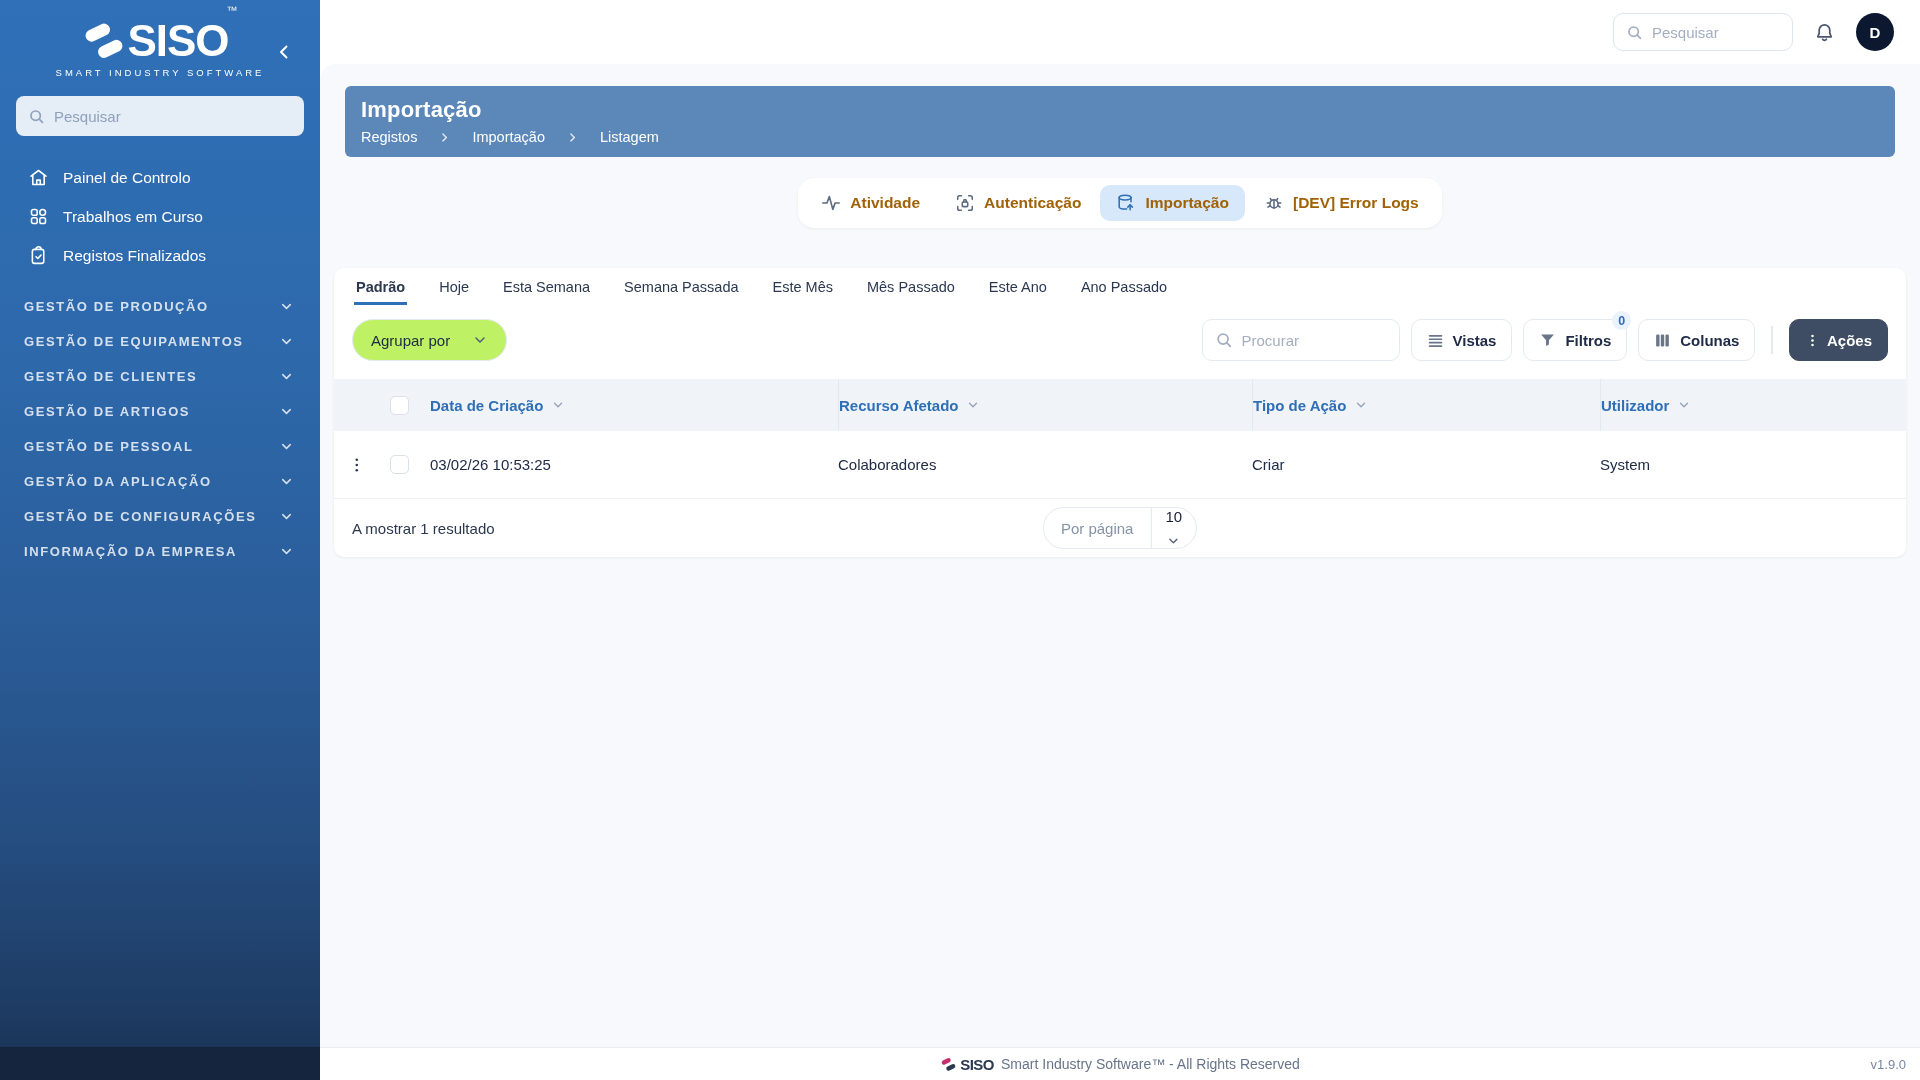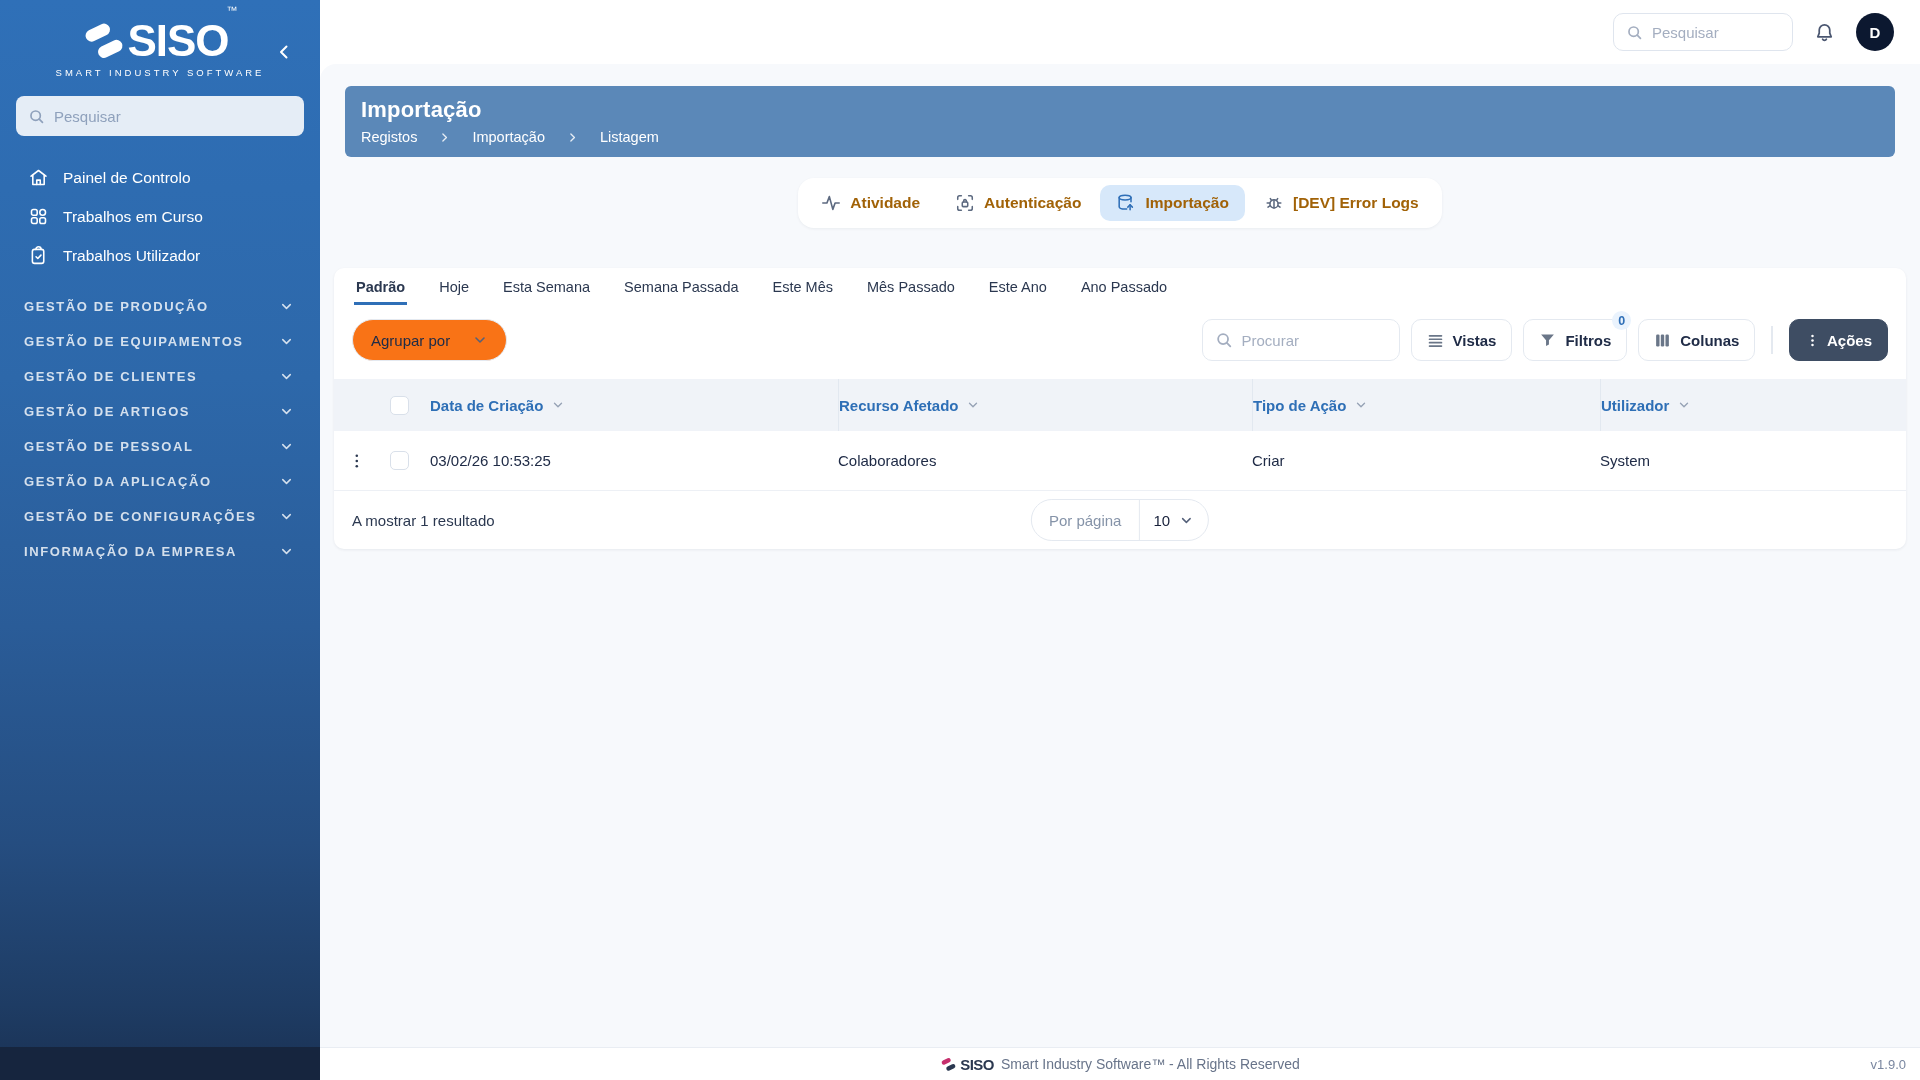--- a/index.html
+++ b/index.html
@@ -70,53 +70,53 @@
     box-shadow:0 1px 3px rgba(20,30,55,0.07); overflow:hidden; }
 
   .filter-tabs { display:flex; gap:30px; padding:0 20px; }
   .filter-tab { padding:11px 2px 7px; font-size:14.5px; color:#2b3850;
     border-bottom:3px solid transparent; cursor:pointer; }
   .filter-tab.active { font-weight:700; border-color:#2f6fb7; }
 
   .toolbar { display:flex; justify-content:space-between; align-items:center; padding:14px 18px 18px; }
   .groupby { display:flex; align-items:center; gap:22px; border:1.5px solid #e4e9f0;
     border-radius:22px; padding:0 18px; height:42px; font-size:15px; color:#202c47;
-    background:#f97316; cursor:pointer; }
+    background:#bef264; cursor:pointer; }
   .toolbar-right { display:flex; align-items:center; gap:11px; }
   .tsearch { width:198px; height:42px; border:1.5px solid #e4e9f0; border-radius:10px;
     display:flex; align-items:center; gap:9px; padding:16px 12px; background:#fff; }
   .tsearch input { flex:1; min-width:0; border:0; outline:0; font-size:15px; color:#33415c; font-family:inherit; }
   .tsearch input::placeholder { color:#a4aec0; }
   .tbtn { height:42px; display:flex; align-items:center; gap:9px; border:1.5px solid #e4e9f0;
     border-radius:10px; padding:0 15px; font-weight:700; font-size:15px; color:#202c47;
     background:#fff; cursor:pointer; position:relative; font-family:inherit; }
   .badge { position:absolute; top:-9px; right:-5px; min-width:19px; height:19px; padding:0 4px;
     border-radius:10px; background:#eaf3fd; color:#2f6fb7; font-size:12.5px; font-weight:700;
     display:flex; align-items:center; justify-content:center; }
   .vdiv { width:1.5px; height:28px; background:#e4e9f0; margin:0 5px; }
   .tbtn.actions { background:#3e4d63; border-color:#3e4d63; color:#fff; gap:7px; }
 
   .thead, .trow { display:grid; grid-template-columns:38px 40px 408px 414px 348px 1fr;
     align-items:center; padding:0 18px; }
   .thead { height:52px; background:#f0f3f8; }
   .th { display:flex; align-items:center; gap:8px; height:100%; color:#2e6fb6;
     font-weight:700; font-size:15px; cursor:pointer; }
   .th.sep { border-left:1px solid #e2e8f0; }
-  .trow { height:60px; border-bottom:1px solid #edf0f5; font-size:15px; color:#202c47; }
+  .trow { height:68px; border-bottom:1px solid #edf0f5; font-size:15px; color:#202c47; }
   .checkbox { width:19px; height:19px; border:1.5px solid #d9e0ea; border-radius:5px;
     background:#fff; cursor:pointer; }
   .kebab { cursor:pointer; justify-self:start; margin-left:0; color:#2b3850; }
 
   .pagination { position:relative; display:flex; align-items:center; height:58px;
     padding:0 18px; font-size:15px; color:#2b3850; }
   .perpage { position:absolute; left:50%; transform:translateX(-50%); display:flex;
     align-items:stretch; border:1.5px solid #e4e9f0; border-radius:21px; height:42px;
     background:#fff; overflow:hidden; }
   .pp-label { display:flex; align-items:center; padding:0 17px; color:#8593a8; border-right:1.5px solid #e4e9f0; }
-  .pp-value { display:flex; align-items:center; gap:9px; padding:0 14px; color:#17203a; cursor:pointer; }
+  .pp-value { display:flex; align-items:center; gap:9px; padding:0 14px; color:#17203a; cursor:pointer;flex-direction:column; }
 
   .app-footer { height:33px; flex:0 0 33px; background:#fff; border-top:1px solid #e9edf3;
     display:flex; align-items:center; justify-content:center; gap:7px; font-size:14px;
     color:#68748a; position:relative; }
   .footer-brand { display:flex; align-items:center; gap:3px; }
   .footer-word { font-weight:800; font-size:15px; color:#2b3850; letter-spacing:-0.5px; }
   .version { position:absolute; right:14px; font-size:13px; color:#7a87a0; }
 
   .muted-ic { color:#6a7688; }
 </style>
@@ -178,21 +178,21 @@
     </div>
 
     <div class="nav-item">
       <span>
         <svg width="21" height="21" viewBox="0 0 24 24" fill="none" stroke="#fff" stroke-width="1.8" stroke-linecap="round" stroke-linejoin="round">
           <rect x="5" y="5" width="13" height="16" rx="2.5"></rect>
           <path d="M9 5a3 3 0 0 1 6 0"></path>
           <path d="M9.2 13.4l2 2 3.6-3.8"></path>
         </svg>
       </span>
-      <span>Trabalhos Utilizador</span>
+      <span>Registos Finalizados</span>
     </div>
 
     <div class="nav-sections">
       <div class="nav-section">
         <span>GESTÃO DE PRODUÇÃO</span>
         <svg width="15" height="15" viewBox="0 0 20 20" fill="none" stroke="rgba(255,255,255,.8)" stroke-width="2" stroke-linecap="round" stroke-linejoin="round">
             <polyline points="5 7.5 10 12.5 15 7.5"></polyline>
           </svg>
       </div>
       <div class="nav-section">

